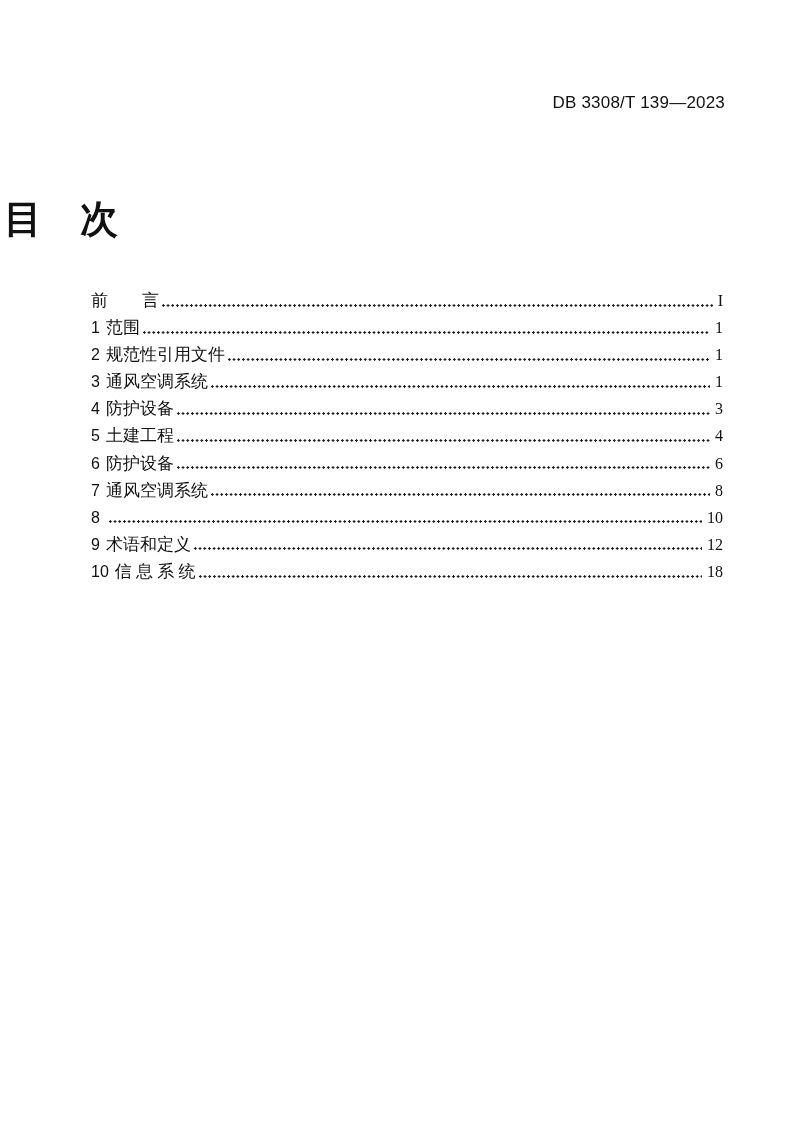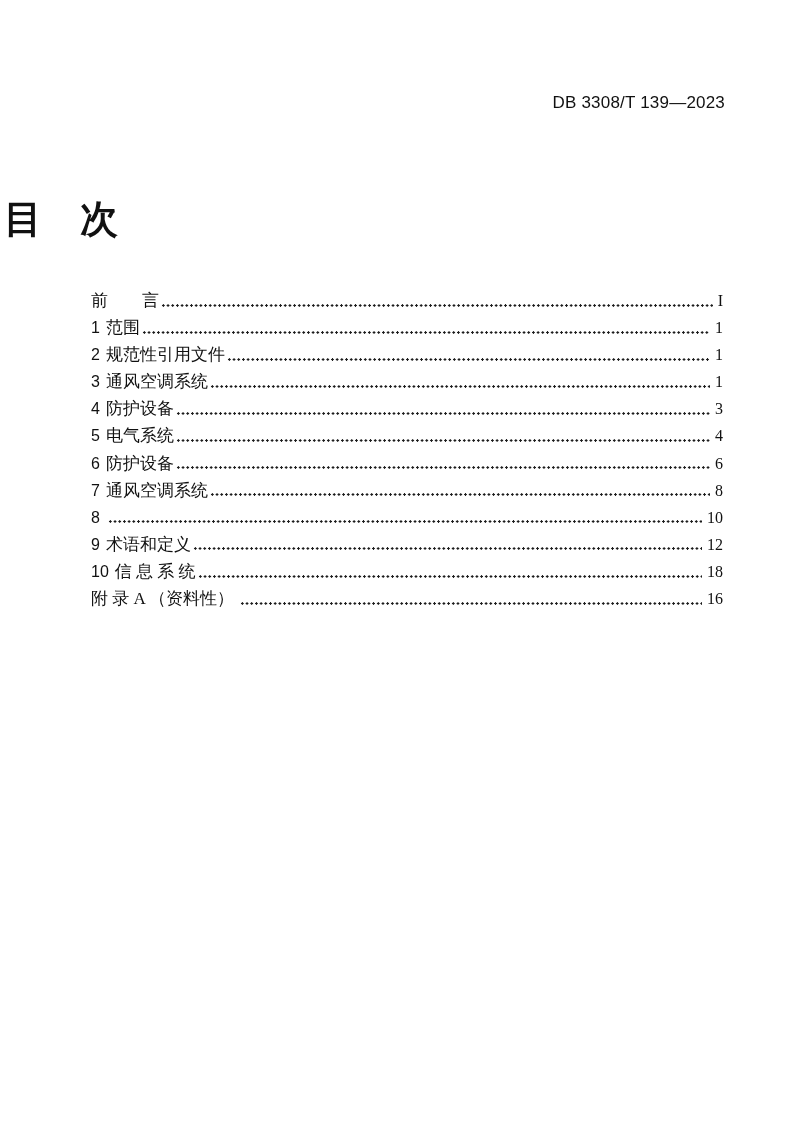--- a/index.html
+++ b/index.html
@@ -121,21 +121,21 @@
 
   <div class="toc-row">
     <span class="toc-num">4</span>
     <span class="toc-label">防护设备</span>
     <span class="toc-leader"></span>
     <span class="toc-page">3</span>
   </div>
 
   <div class="toc-row">
     <span class="toc-num">5</span>
-    <span class="toc-label">电气系统</span>
+    <span class="toc-label">土建工程</span>
     <span class="toc-leader"></span>
     <span class="toc-page">4</span>
   </div>
 
   <div class="toc-row">
     <span class="toc-num">6</span>
     <span class="toc-label">防护设备</span>
     <span class="toc-leader"></span>
     <span class="toc-page">6</span>
   </div>
@@ -160,21 +160,15 @@
     <span class="toc-page">12</span>
   </div>
 
   <div class="toc-row">
     <span class="toc-num">10</span>
     <span class="toc-label">信 息 系 统</span>
     <span class="toc-leader"></span>
     <span class="toc-page">18</span>
   </div>
 
-  <div class="toc-row">
-
-    <span class="toc-label">附 录 A （资料性） </span>
-    <span class="toc-leader"></span>
-    <span class="toc-page">16</span>
-  </div>
 
 </div>
 </div>
 
 </body></html>

